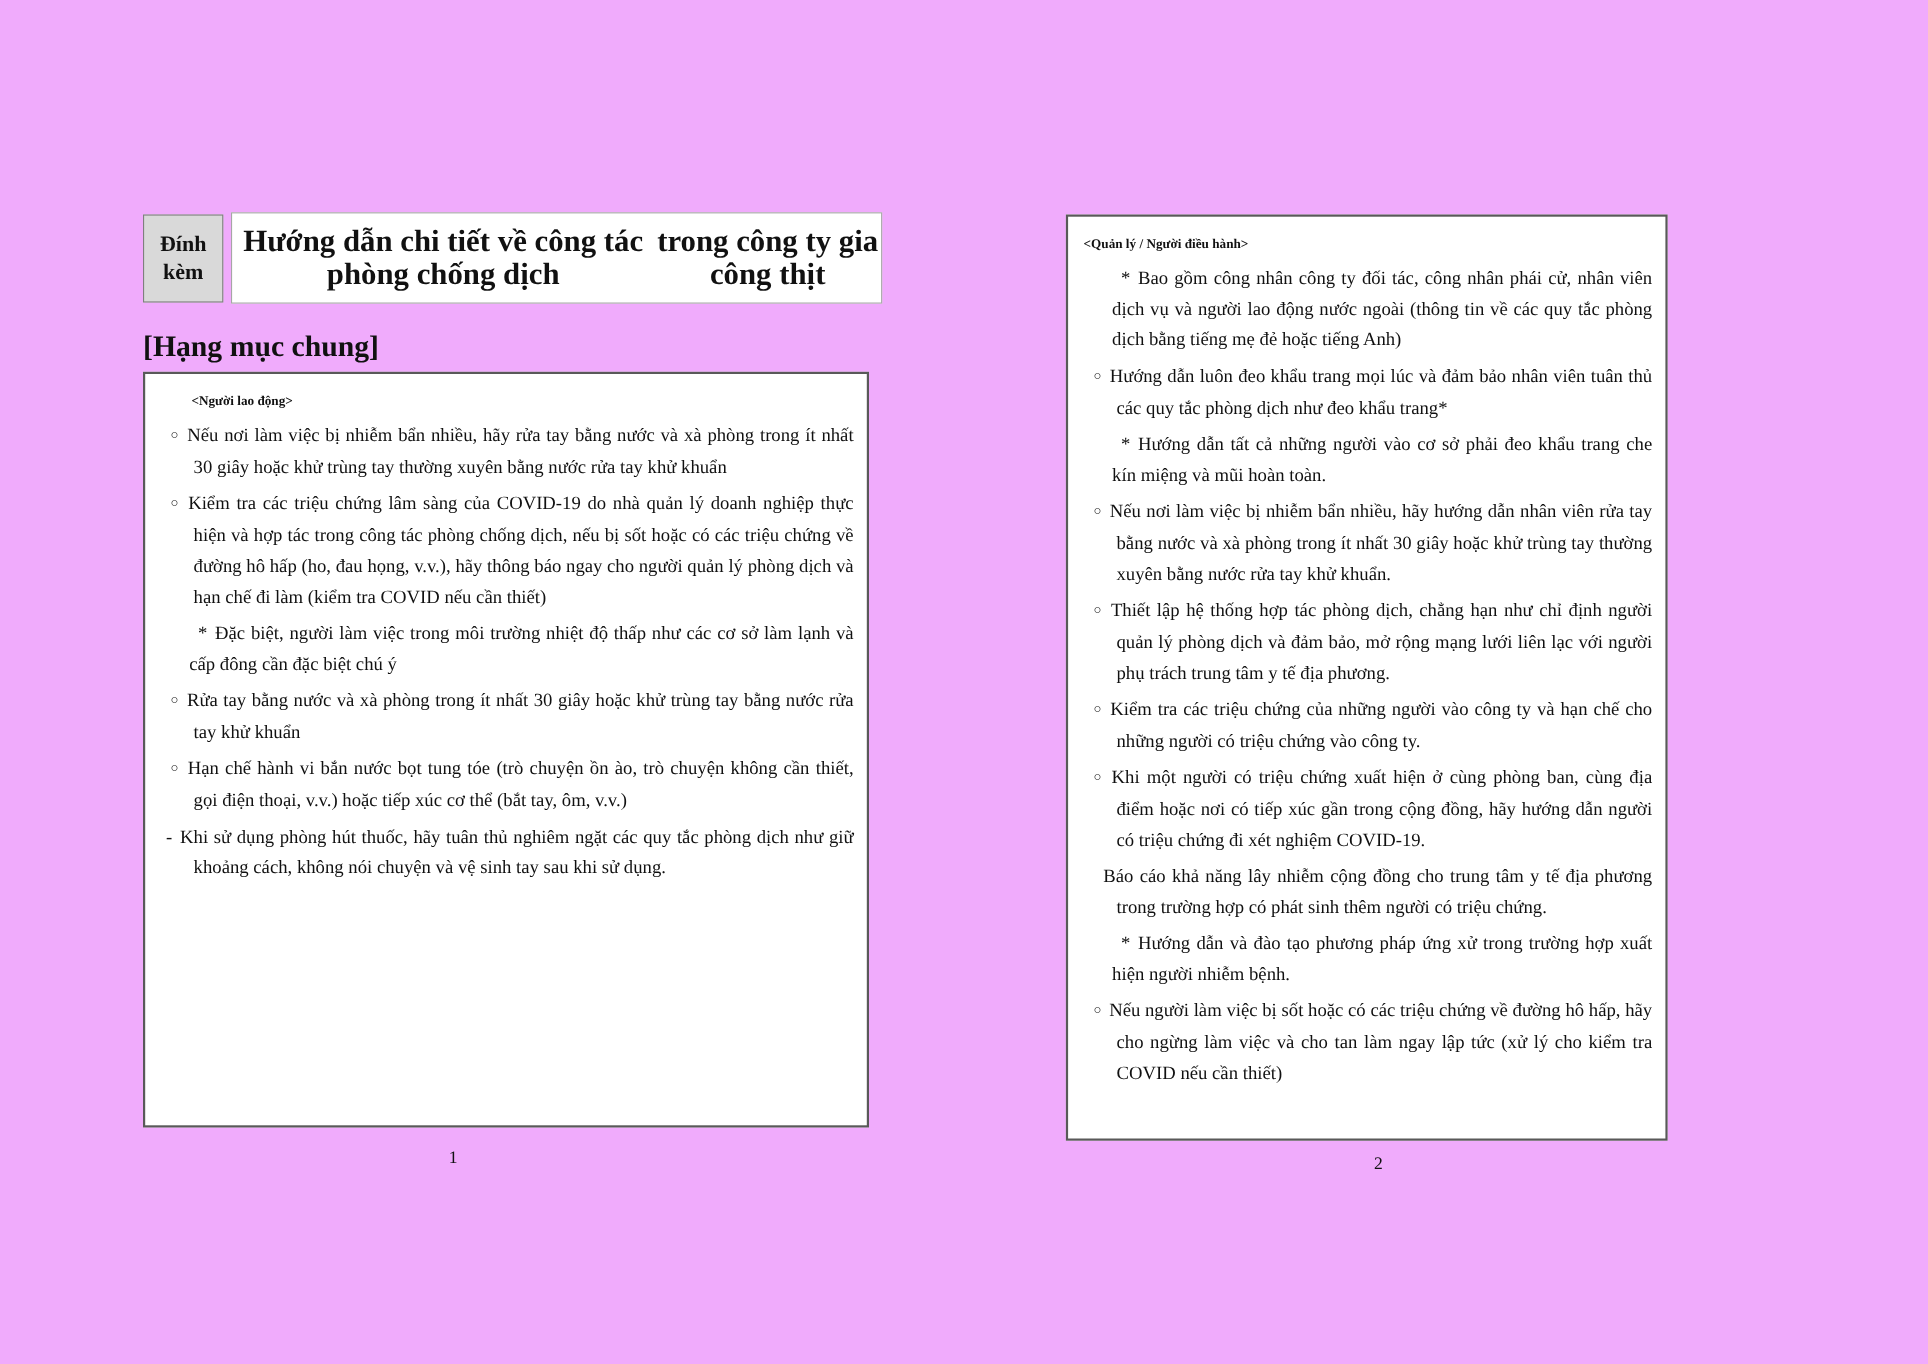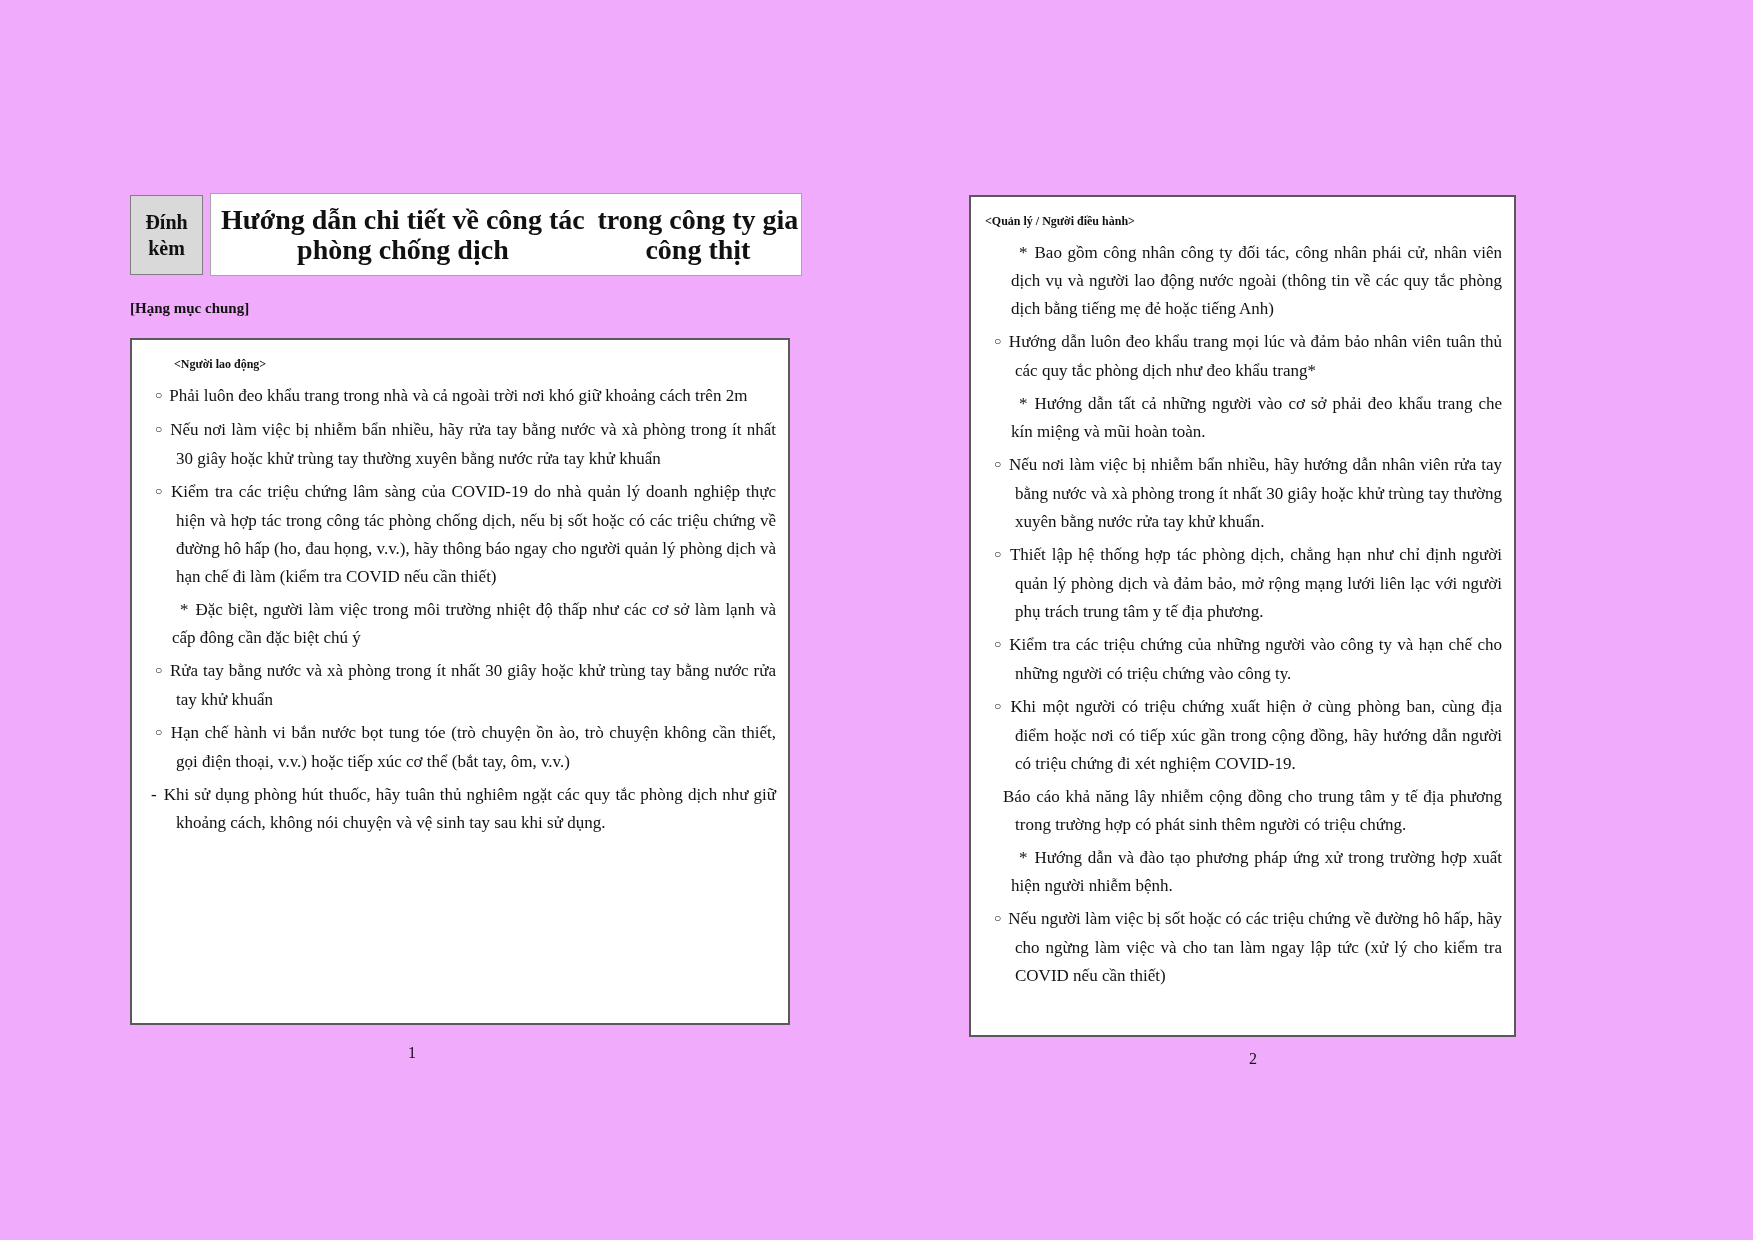--- a/index.html
+++ b/index.html
@@ -37,21 +37,21 @@
     font-weight: bold;
     font-size: 28px;
     line-height: 30px;
     box-sizing: border-box;
     background: #ffffff;
   }
   .section-heading {
     position: absolute;
     left: 130px; top: 300px;
     font-weight: bold;
-    font-size: 15px;
+    font-size: 27px;
   }
 
   
   .content-box {
     position: absolute;
     border: 2px solid #595959;
     box-sizing: border-box;
     background: #ffffff;
     padding: 8px 12px 8px 10px;
     font-size: 17px;
@@ -103,23 +103,20 @@
     <span>Hướng dẫn chi tiết về công tác phòng chống dịch</span>
     <span>trong công ty gia công thịt</span>
   </div>
 
   <div class="section-heading">[Hạng mục chung]</div>
 
   <div id="left-box" class="content-box">
     <div class="box-heading">&lt;Người lao động&gt;</div>
     <div>
 
-    <div class="li bullet">
-          <span class="mk">○</span><span>Phải luôn đeo khẩu trang trong nhà và cả ngoài trời nơi khó giữ khoảng cách trên 2m</span>
-        </div>
         <div class="li bullet">
           <span class="mk">○</span><span>Nếu nơi làm việc bị nhiễm bẩn nhiều, hãy rửa tay bằng nước và xà phòng trong ít nhất 30 giây hoặc khử trùng tay thường xuyên bằng nước rửa tay khử khuẩn</span>
         </div>
         <div class="li bullet">
           <span class="mk">○</span><span>Kiểm tra các triệu chứng lâm sàng của COVID-19 do nhà quản lý doanh nghiệp thực hiện và hợp tác trong công tác phòng chống dịch, nếu bị sốt hoặc có các triệu chứng về đường hô hấp (ho, đau họng, v.v.), hãy thông báo ngay cho người quản lý phòng dịch và hạn chế đi làm (kiểm tra COVID nếu cần thiết)</span>
         </div>
         <div class="li star">
           <span class="mk">*</span><span>Đặc biệt, người làm việc trong môi trường nhiệt độ thấp như các cơ sở làm lạnh và cấp đông cần đặc biệt chú ý</span>
         </div>
         <div class="li bullet">

